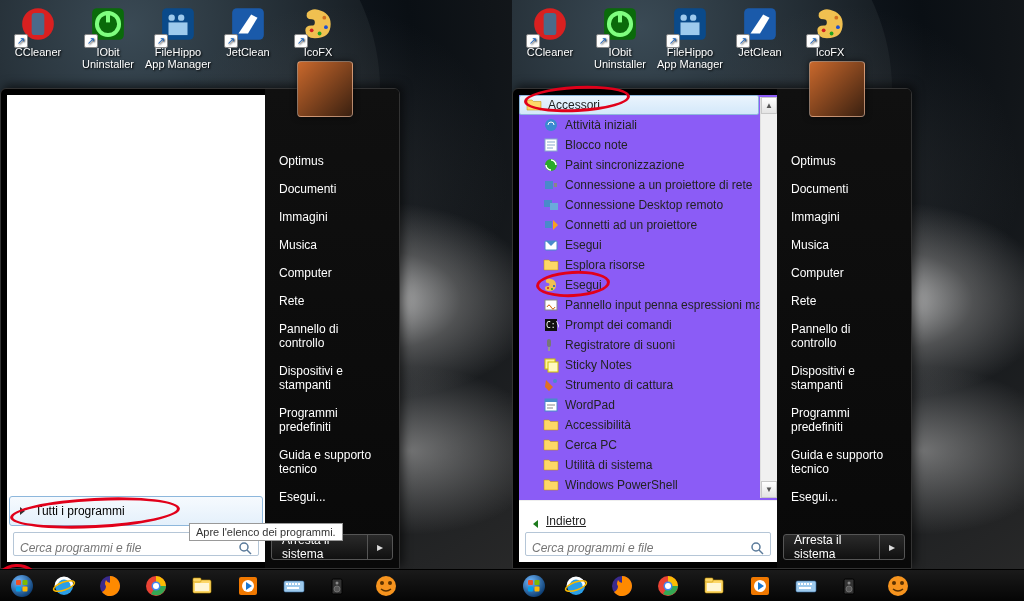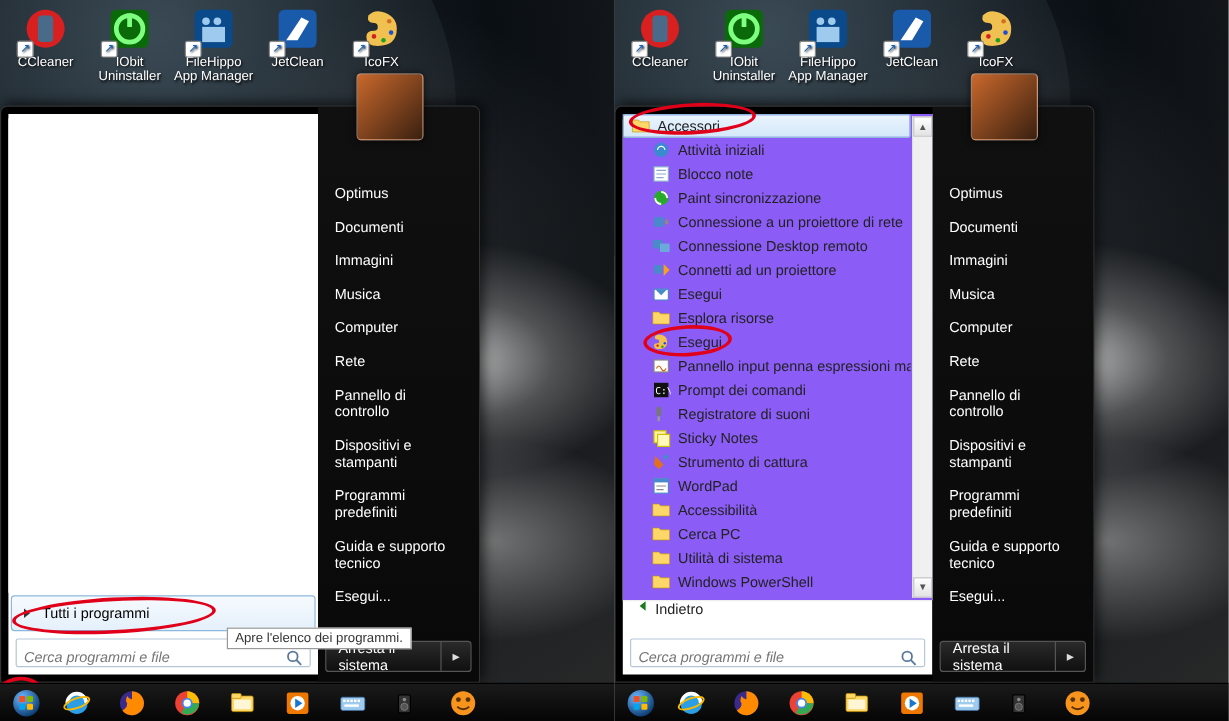--- a/index.html
+++ b/index.html
@@ -121,25 +121,26 @@
     .sm-all-programs .arrow {
       width: 0; height: 0;
       border-top: 4px solid transparent;
       border-bottom: 4px solid transparent;
       border-left: 5px solid #333;
       margin: 0 10px;
     }
     .sm-back {
       height: 28px;
       display: flex;
-      align-items: flex-start;
+      align-items: flex-end;
       border-top: 1px solid #eee;
       padding: 0 6px;
       gap: 8px;
       color: #222;
+      text-decoration: underline;
     }
     .sm-back .arrow-l {
       width: 0; height: 0;
       border-top: 4px solid transparent;
       border-bottom: 4px solid transparent;
       border-right: 5px solid #1c7a1c;
       margin-left: 8px;
     }
     .sm-search {
       margin: 4px 6px 6px 6px;

